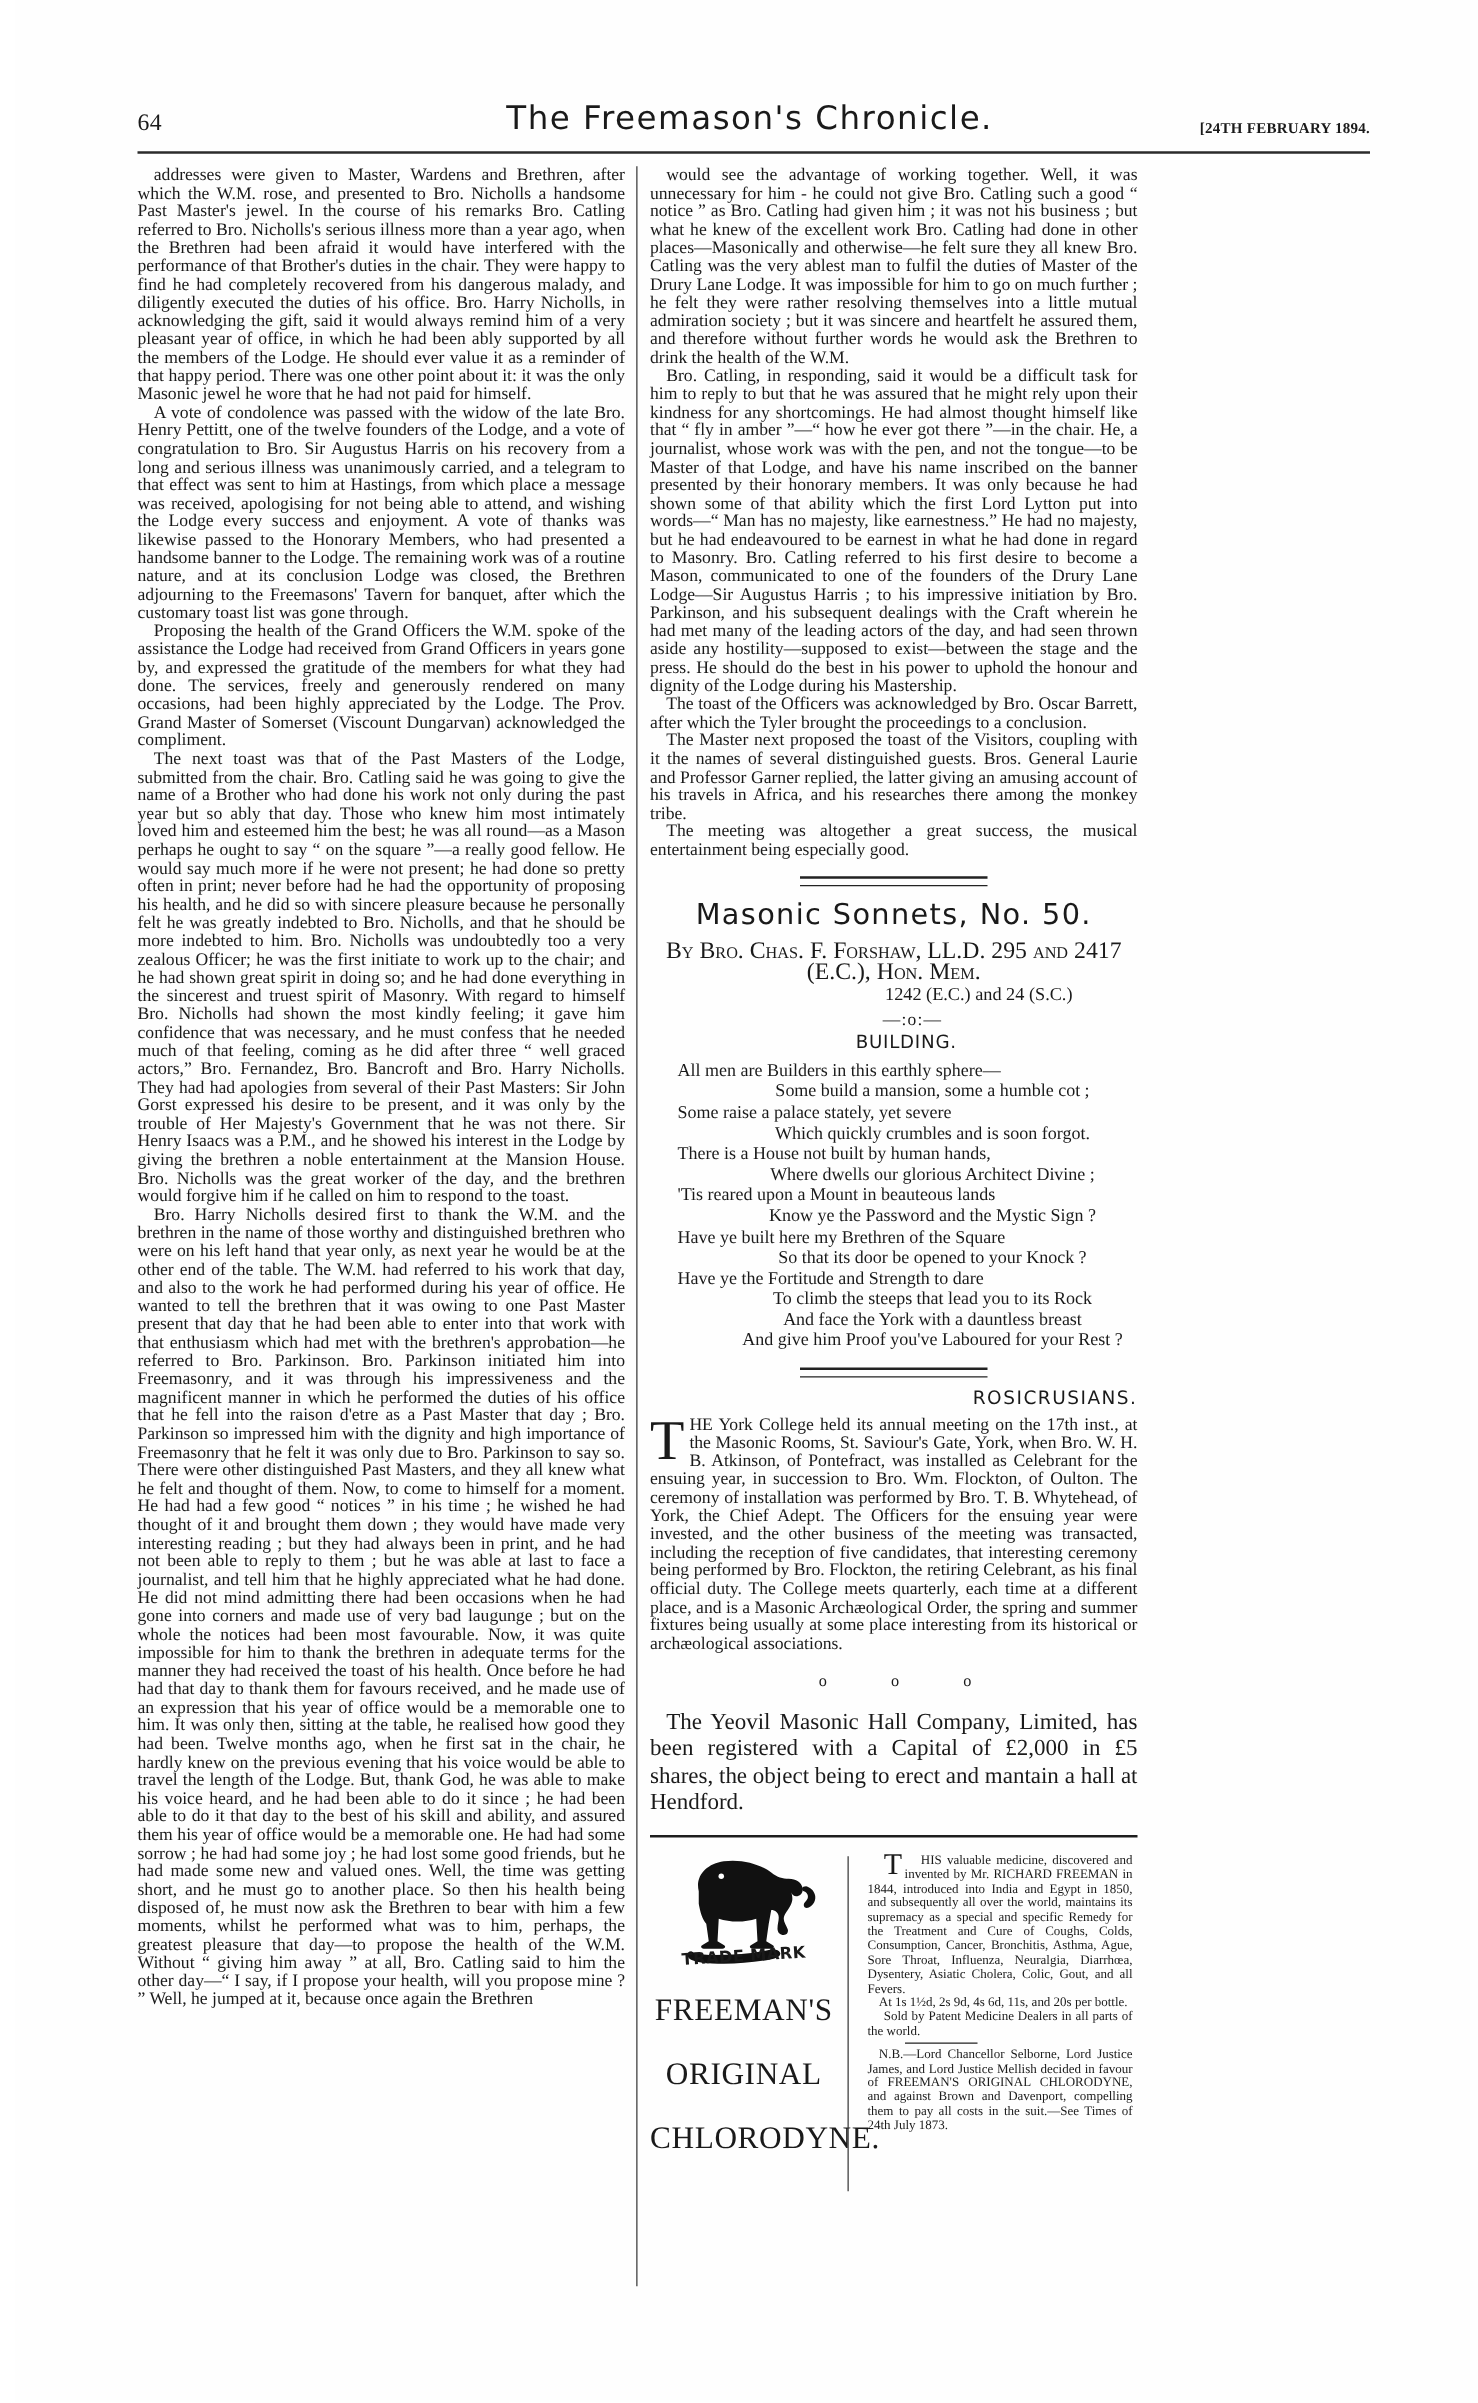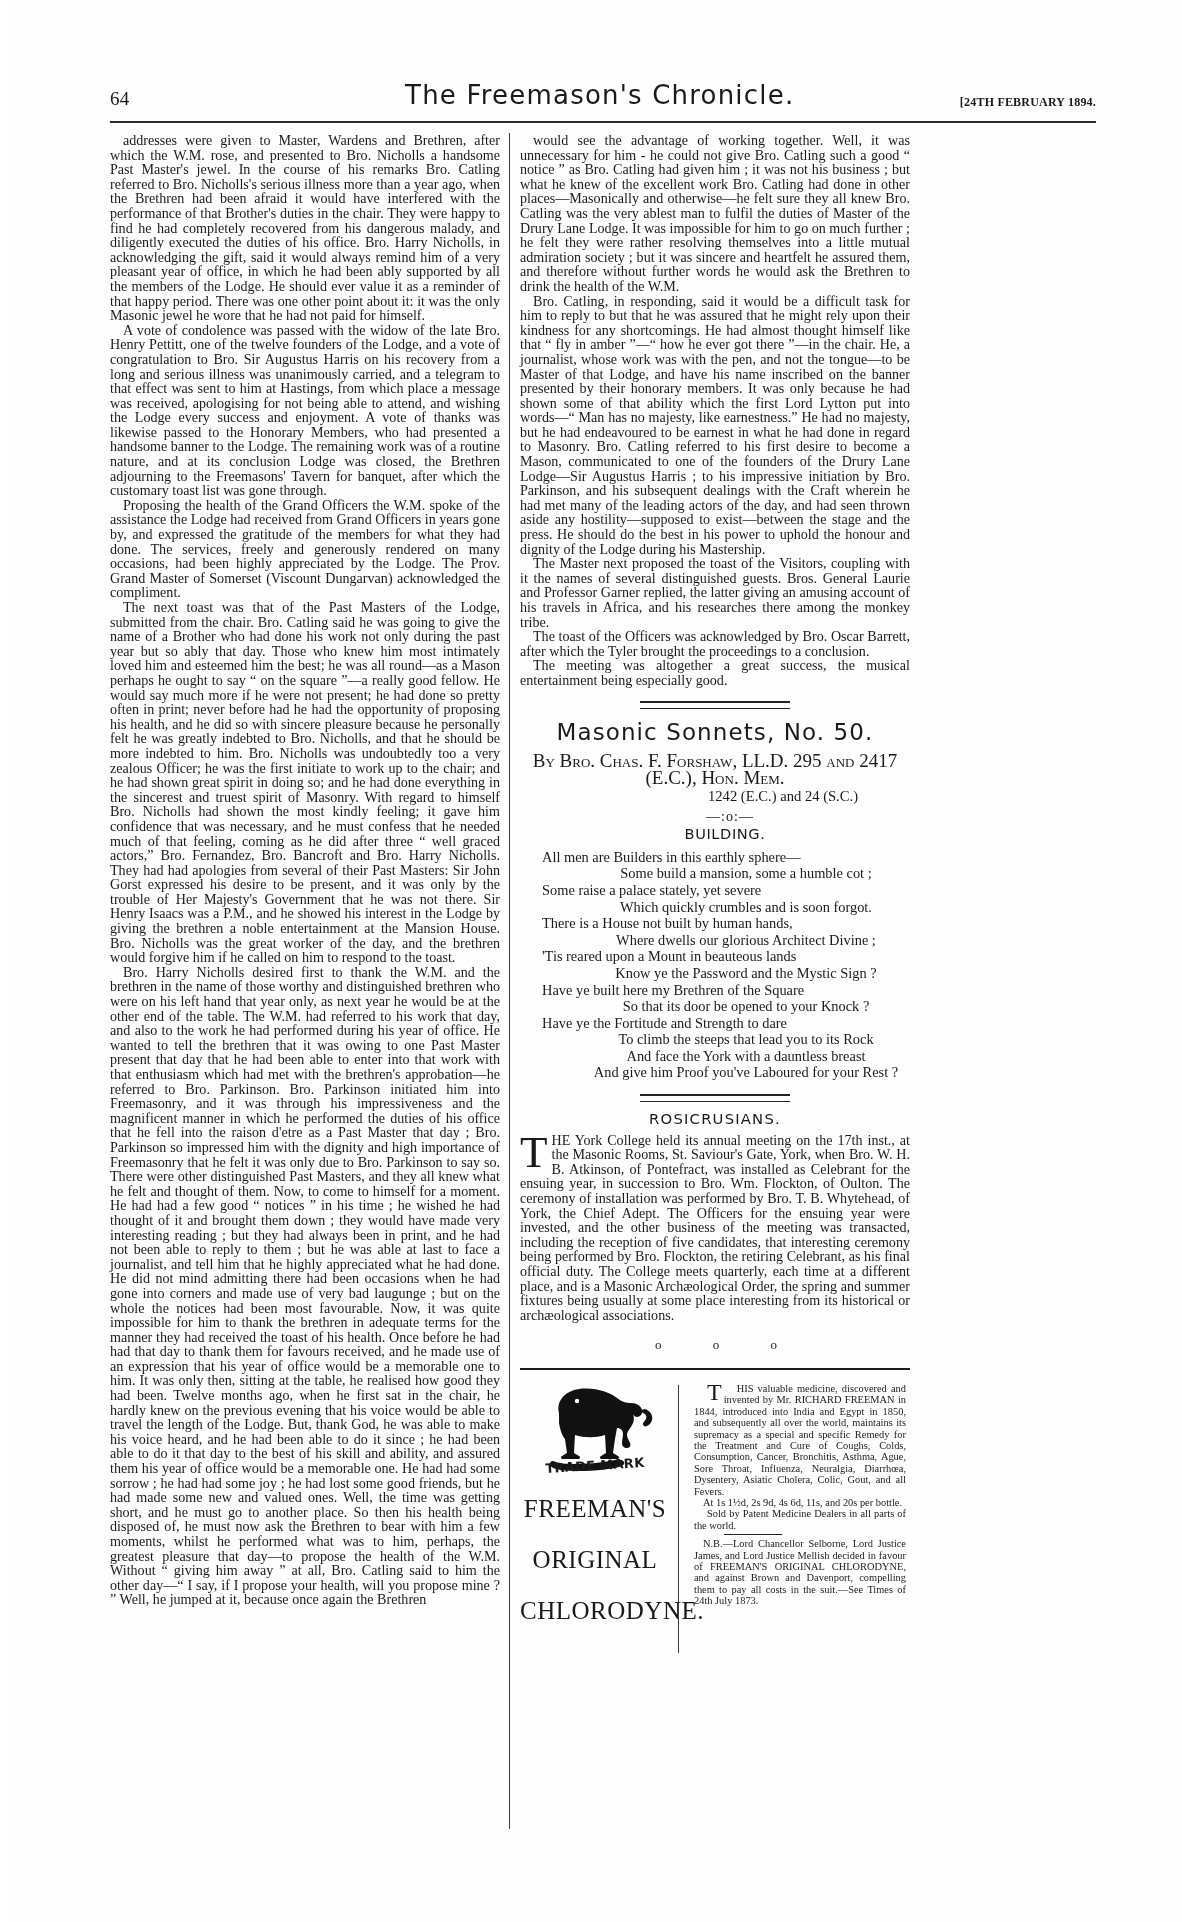--- a/index.html
+++ b/index.html
@@ -78,21 +78,21 @@
     font-size:14.6px;letter-spacing:.6px;font-weight:400;
     margin:0 0 7px 0;padding-left:20px;
   }
   .poem{margin:0 0 0 0;font-size:14.4px;line-height:16.6px;text-align:left;}
   .poem .ln{display:block;padding-left:22px;white-space:nowrap;}
   .poem .ln.ind{padding-left:62px;text-align:center;}
   .sig{margin-top:9px;font-size:14.4px;line-height:16.6px;}
   .sig .l2{display:block;padding-left:28px;}
 
   .subhead{
-    text-align:center;
+    text-align:right;
     font-family:"DejaVu Sans","Liberation Sans",sans-serif;
     font-size:14.8px;letter-spacing:1.2px;font-weight:400;
     margin:4px 0 6px 0;
   }
   
   .dropwrap{position:relative;min-height:40px;}
   .dropcap{
     float:left;font-size:45px;line-height:36px;font-weight:400;
     padding:1px 3px 0 0;margin-right:1px;
     font-family:"Liberation Serif",serif;
@@ -154,22 +154,22 @@
     <p>addresses were given to Master, Wardens and Brethren, after which the W.M. rose, and presented to Bro. Nicholls a handsome Past Master's jewel. In the course of his remarks Bro. Catling referred to Bro. Nicholls's serious illness more than a year ago, when the Brethren had been afraid it would have interfered with the performance of that Brother's duties in the chair. They were happy to find he had completely recovered from his dangerous malady, and diligently executed the duties of his office. Bro. Harry Nicholls, in acknowledging the gift, said it would always remind him of a very pleasant year of office, in which he had been ably supported by all the members of the Lodge. He should ever value it as a reminder of that happy period. There was one other point about it: it was the only Masonic jewel he wore that he had not paid for himself.</p>
     <p>A vote of condolence was passed with the widow of the late Bro. Henry Pettitt, one of the twelve founders of the Lodge, and a vote of congratulation to Bro. Sir Augustus Harris on his recovery from a long and serious illness was unanimously carried, and a telegram to that effect was sent to him at Hastings, from which place a message was received, apologising for not being able to attend, and wishing the Lodge every success and enjoyment. A vote of thanks was likewise passed to the Honorary Members, who had presented a handsome banner to the Lodge. The remaining work was of a routine nature, and at its conclusion Lodge was closed, the Brethren adjourning to the Freemasons' Tavern for banquet, after which the customary toast list was gone through.</p>
     <p>Proposing the health of the Grand Officers the W.M. spoke of the assistance the Lodge had received from Grand Officers in years gone by, and expressed the gratitude of the members for what they had done. The services, freely and generously rendered on many occasions, had been highly appreciated by the Lodge. The Prov. Grand Master of Somerset (Viscount Dungarvan) acknowledged the compliment.</p>
     <p>The next toast was that of the Past Masters of the Lodge, submitted from the chair. Bro. Catling said he was going to give the name of a Brother who had done his work not only during the past year but so ably that day. Those who knew him most intimately loved him and esteemed him the best; he was all round—as a Mason perhaps he ought to say “ on the square ”—a really good fellow. He would say much more if he were not present; he had done so pretty often in print; never before had he had the opportunity of proposing his health, and he did so with sincere pleasure because he personally felt he was greatly indebted to Bro. Nicholls, and that he should be more indebted to him. Bro. Nicholls was undoubtedly too a very zealous Officer; he was the first initiate to work up to the chair; and he had shown great spirit in doing so; and he had done everything in the sincerest and truest spirit of Masonry. With regard to himself Bro. Nicholls had shown the most kindly feeling; it gave him confidence that was necessary, and he must confess that he needed much of that feeling, coming as he did after three “ well graced actors,” Bro. Fernandez, Bro. Bancroft and Bro. Harry Nicholls. They had had apologies from several of their Past Masters: Sir John Gorst expressed his desire to be present, and it was only by the trouble of Her Majesty's Government that he was not there. Sir Henry Isaacs was a P.M., and he showed his interest in the Lodge by giving the brethren a noble entertainment at the Mansion House. Bro. Nicholls was the great worker of the day, and the brethren would forgive him if he called on him to respond to the toast.</p>
     <p>Bro. Harry Nicholls desired first to thank the W.M. and the brethren in the name of those worthy and distinguished brethren who were on his left hand that year only, as next year he would be at the other end of the table. The W.M. had referred to his work that day, and also to the work he had performed during his year of office. He wanted to tell the brethren that it was owing to one Past Master present that day that he had been able to enter into that work with that enthusiasm which had met with the brethren's approbation—he referred to Bro. Parkinson. Bro. Parkinson initiated him into Freemasonry, and it was through his impressiveness and the magnificent manner in which he performed the duties of his office that he fell into the raison d'etre as a Past Master that day ; Bro. Parkinson so impressed him with the dignity and high importance of Freemasonry that he felt it was only due to Bro. Parkinson to say so. There were other distinguished Past Masters, and they all knew what he felt and thought of them. Now, to come to himself for a moment. He had had a few good “ notices ” in his time ; he wished he had thought of it and brought them down ; they would have made very interesting reading ; but they had always been in print, and he had not been able to reply to them ; but he was able at last to face a journalist, and tell him that he highly appreciated what he had done. He did not mind admitting there had been occasions when he had gone into corners and made use of very bad laugunge ; but on the whole the notices had been most favourable. Now, it was quite impossible for him to thank the brethren in adequate terms for the manner they had received the toast of his health. Once before he had had that day to thank them for favours received, and he made use of an expression that his year of office would be a memorable one to him. It was only then, sitting at the table, he realised how good they had been. Twelve months ago, when he first sat in the chair, he hardly knew on the previous evening that his voice would be able to travel the length of the Lodge. But, thank God, he was able to make his voice heard, and he had been able to do it since ; he had been able to do it that day to the best of his skill and ability, and assured them his year of office would be a memorable one. He had had some sorrow ; he had had some joy ; he had lost some good friends, but he had made some new and valued ones. Well, the time was getting short, and he must go to another place. So then his health being disposed of, he must now ask the Brethren to bear with him a few moments, whilst he performed what was to him, perhaps, the greatest pleasure that day—to propose the health of the W.M. Without “ giving him away ” at all, Bro. Catling said to him the other day—“ I say, if I propose your health, will you propose mine ? ” Well, he jumped at it, because once again the Brethren</p>
   </div>
 
   <div class="col right">
     <p>would see the advantage of working together. Well, it was unnecessary for him - he could not give Bro. Catling such a good “ notice ” as Bro. Catling had given him ; it was not his business ; but what he knew of the excellent work Bro. Catling had done in other places—Masonically and otherwise—he felt sure they all knew Bro. Catling was the very ablest man to fulfil the duties of Master of the Drury Lane Lodge. It was impossible for him to go on much further ; he felt they were rather resolving themselves into a little mutual admiration society ; but it was sincere and heartfelt he assured them, and therefore without further words he would ask the Brethren to drink the health of the W.M.</p>
     <p>Bro. Catling, in responding, said it would be a difficult task for him to reply to but that he was assured that he might rely upon their kindness for any shortcomings. He had almost thought himself like that “ fly in amber ”—“ how he ever got there ”—in the chair. He, a journalist, whose work was with the pen, and not the tongue—to be Master of that Lodge, and have his name inscribed on the banner presented by their honorary members. It was only because he had shown some of that ability which the first Lord Lytton put into words—“ Man has no majesty, like earnestness.” He had no majesty, but he had endeavoured to be earnest in what he had done in regard to Masonry. Bro. Catling referred to his first desire to become a Mason, communicated to one of the founders of the Drury Lane Lodge—Sir Augustus Harris ; to his impressive initiation by Bro. Parkinson, and his subsequent dealings with the Craft wherein he had met many of the leading actors of the day, and had seen thrown aside any hostility—supposed to exist—between the stage and the press. He should do the best in his power to uphold the honour and dignity of the Lodge during his Mastership.</p>
+    <p>The toast of the Officers was acknowledged by Bro. Oscar Barrett, after which the Tyler brought the proceedings to a conclusion.</p>
     <p>The Master next proposed the toast of the Visitors, coupling with it the names of several distinguished guests. Bros. General Laurie and Professor Garner replied, the latter giving an amusing account of his travels in Africa, and his researches there among the monkey tribe.</p>
-    <p>The toast of the Officers was acknowledged by Bro. Oscar Barrett, after which the Tyler brought the proceedings to a conclusion.</p>
     <p>The meeting was altogether a great success, the musical entertainment being especially good.</p>
 
     <div class="dblrule"></div>
     <div class="sec-title">Masonic Sonnets, No. 50.</div>
     <div class="byline">By Bro. Chas. F. Forshaw, LL.D. 295 and 2417 (E.C.), Hon. Mem.</div>
     <div class="byline2">1242 (E.C.) and 24 (S.C.)</div>
     <div class="colonorn">—:o:—</div>
     <div class="poem-title">BUILDING.</div>
 
     <div class="poem">
@@ -192,20 +192,21 @@
 
     <div class="dblrule"></div>
     <div class="subhead">ROSICRUSIANS.</div>
     <div class="dropwrap">
       <span class="dropcap">T</span>
       <span>HE York College held its annual meeting on the 17th inst., at the Masonic Rooms, St. Saviour's Gate, York, when Bro. W. H. B. Atkinson, of Pontefract, was installed as Celebrant for the ensuing year, in succession to Bro. Wm. Flockton, of Oulton. The ceremony of installation was performed by Bro. T. B. Whytehead, of York, the Chief Adept. The Officers for the ensuing year were invested, and the other business of the meeting was transacted, including the reception of five candidates, that interesting ceremony being performed by Bro. Flockton, the retiring Celebrant, as his final official duty. The College meets quarterly, each time at a different place, and is a Masonic Archæological Order, the spring and summer fixtures being usually at some place interesting from its historical or archæological associations.</span>
     </div>
 
     <div class="circs">o o o</div>
 
+    <p class="bignote">The Yeovil Masonic Hall Company, Limited, has been registered with a Capital of £2,000 in £5 shares, the object being to erect and mantain a hall at Hendford.</p>
 
     <div class="rule-ad"></div>
 
     <div class="ad">
       <div class="ad-rule"></div>
 
       <div class="ad-left">
         <svg class="elephant" width="140" height="92" viewBox="0 0 140 92">
           <g fill="#111">
             <path d="M34 30c-3-12 6-22 20-24 16-2 30 3 38 9 5 4 9 5 14 5 6 0 10 3 11 7 1 4-2 7-5 7-2 0-3-1-4-3 0 0 2 5 0 9-2 5-6 8-6 12 0 3 2 5 3 8 1 2 0 5-3 5-3 0-5-2-5-5 0-4 1-6 1-9 0-4-3-6-6-6l-2 11-2 14 5 3c2 1 1 3-1 3H77c-2 0-3-2-1-3l5-3-1-18c-9 3-21 3-30 0l-1 18 5 3c2 1 1 3-1 3H38c-2 0-3-2-1-3l5-3-2-14c-3-3-5-10-6-16z"></path>

